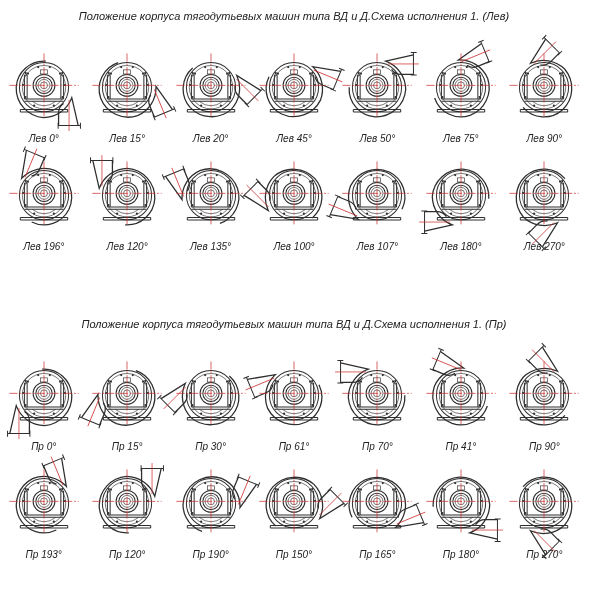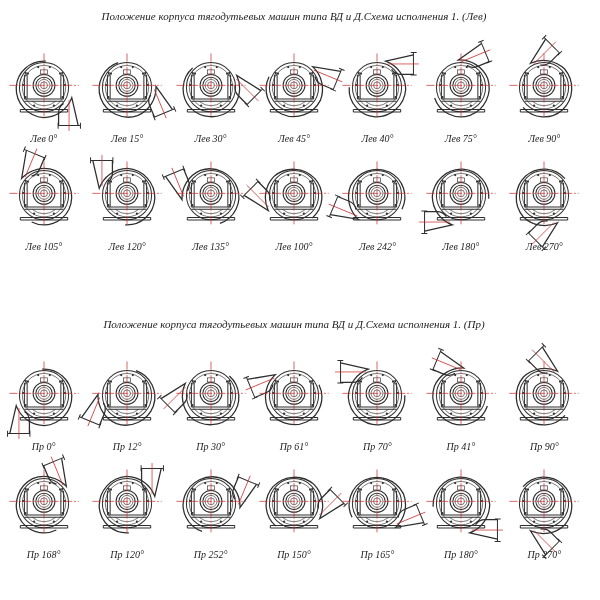--- a/index.html
+++ b/index.html
@@ -1,17 +1,17 @@
 <!DOCTYPE html>
 <html style="--line: #2e2e2e; --centerline: #cc2b2b; --text: #222222; --bg: #ffffff;"><head>
 <meta charset="utf-8">
 <style>
   html,body{margin:0;padding:0;background:#ffffff;}
   .page{width:588px;height:600px;overflow:hidden;background:var(--bg,#fff);
-        font-family:Liberation Serif, serif;border-radius:10px;}
+        font-family:Liberation Sans, sans-serif;border-radius:10px;}
   .section{display:block;}
   .section-title{margin:0;text-align:center;font-size:11px;font-style:italic;
         font-weight:normal;color:var(--text,#222);letter-spacing:0px;}
   #section-lev{padding-top:10px;}
   #section-pr .section-title{margin-top:56px;}
   .fan-grid{display:grid;grid-template-columns:repeat(7,1fr);margin-top:24px;
         padding:0 2px;}
   .fan-cell{display:flex;flex-direction:column;align-items:center;
         height:108px;overflow:visible;}
   .fan-label{font-size:10px;font-style:italic;color:var(--text,#222);
@@ -155,21 +155,21 @@
                 <path class="ln" d="M -21.5 11 L 21.5 11 M -21.5 13.5 L 21.5 13.5"></path>
                 <path class="ln thin" d="M -13 13.5 Q 0 23.5 13 13.5"></path>
                 <path class="ln" d="M -26 22.5 L 26 22.5 M -26 25.2 L 26 25.2 M -26 22.5 L -26 25.2 M 26 22.5 L 26 25.2"></path>
               </g>
             </g>
             <g>
               <line class="rd cl" x1="-38" y1="-4" x2="38" y2="-4"></line>
               <line class="rd cl" x1="0" y1="-39" x2="0" y2="30"></line>
             </g>
           </svg>
-          <div class="fan-label">Лев 30°</div>
+          <div class="fan-label">Лев 20°</div>
         </div>
         <div class="fan-cell">
           <svg class="fan" viewBox="-45 -47 90 94" width="82" height="86">
             <g transform="rotate(-67.5)">
               <path class="ln heavy" d="M 2 -30.5 A 30.5 30.5 0 0 0 -30.5 -2 A 32.5 32.5 0 0 0 -0.5 31.5 A 33.5 33.5 0 0 0 30.5 9.5 L 37.5 40"></path>
               <path class="ln heavy" d="M 16 40 L 16 26.5 Q 16 19.5 21.5 16"></path>
               <path class="ln" d="M 15.5 40 L 40 40 M 15.5 37 L 15.5 43.5 M 40 37 L 40 43.5"></path>
               <line class="rd" x1="27.5" y1="12" x2="27.5" y2="46"></line>
             </g>
             <g>
@@ -243,21 +243,21 @@
                 <path class="ln" d="M -21.5 11 L 21.5 11 M -21.5 13.5 L 21.5 13.5"></path>
                 <path class="ln thin" d="M -13 13.5 Q 0 23.5 13 13.5"></path>
                 <path class="ln" d="M -26 22.5 L 26 22.5 M -26 25.2 L 26 25.2 M -26 22.5 L -26 25.2 M 26 22.5 L 26 25.2"></path>
               </g>
             </g>
             <g>
               <line class="rd cl" x1="-38" y1="-4" x2="38" y2="-4"></line>
               <line class="rd cl" x1="0" y1="-39" x2="0" y2="30"></line>
             </g>
           </svg>
-          <div class="fan-label">Лев 40°</div>
+          <div class="fan-label">Лев 50°</div>
         </div>
         <div class="fan-cell">
           <svg class="fan" viewBox="-45 -47 90 94" width="82" height="86">
             <g transform="rotate(-112.5)">
               <path class="ln heavy" d="M 2 -30.5 A 30.5 30.5 0 0 0 -30.5 -2 A 32.5 32.5 0 0 0 -0.5 31.5 A 33.5 33.5 0 0 0 30.5 9.5 L 37.5 40"></path>
               <path class="ln heavy" d="M 16 40 L 16 26.5 Q 16 19.5 21.5 16"></path>
               <path class="ln" d="M 15.5 40 L 40 40 M 15.5 37 L 15.5 43.5 M 40 37 L 40 43.5"></path>
               <line class="rd" x1="27.5" y1="12" x2="27.5" y2="46"></line>
             </g>
             <g>
@@ -375,21 +375,21 @@
                 <path class="ln" d="M -21.5 11 L 21.5 11 M -21.5 13.5 L 21.5 13.5"></path>
                 <path class="ln thin" d="M -13 13.5 Q 0 23.5 13 13.5"></path>
                 <path class="ln" d="M -26 22.5 L 26 22.5 M -26 25.2 L 26 25.2 M -26 22.5 L -26 25.2 M 26 22.5 L 26 25.2"></path>
               </g>
             </g>
             <g>
               <line class="rd cl" x1="-38" y1="-4" x2="38" y2="-4"></line>
               <line class="rd cl" x1="0" y1="-39" x2="0" y2="30"></line>
             </g>
           </svg>
-          <div class="fan-label">Лев 105°</div>
+          <div class="fan-label">Лев 196°</div>
         </div>
         <div class="fan-cell">
           <svg class="fan" viewBox="-45 -47 90 94" width="82" height="86">
             <g transform="rotate(-180)">
               <path class="ln heavy" d="M 2 -30.5 A 30.5 30.5 0 0 0 -30.5 -2 A 32.5 32.5 0 0 0 -0.5 31.5 A 33.5 33.5 0 0 0 30.5 9.5 L 37.5 40"></path>
               <path class="ln heavy" d="M 16 40 L 16 26.5 Q 16 19.5 21.5 16"></path>
               <path class="ln" d="M 15.5 40 L 40 40 M 15.5 37 L 15.5 43.5 M 40 37 L 40 43.5"></path>
               <line class="rd" x1="27.5" y1="12" x2="27.5" y2="46"></line>
             </g>
             <g>
@@ -551,21 +551,21 @@
                 <path class="ln" d="M -21.5 11 L 21.5 11 M -21.5 13.5 L 21.5 13.5"></path>
                 <path class="ln thin" d="M -13 13.5 Q 0 23.5 13 13.5"></path>
                 <path class="ln" d="M -26 22.5 L 26 22.5 M -26 25.2 L 26 25.2 M -26 22.5 L -26 25.2 M 26 22.5 L 26 25.2"></path>
               </g>
             </g>
             <g>
               <line class="rd cl" x1="-38" y1="-4" x2="38" y2="-4"></line>
               <line class="rd cl" x1="0" y1="-39" x2="0" y2="30"></line>
             </g>
           </svg>
-          <div class="fan-label">Лев 242°</div>
+          <div class="fan-label">Лев 107°</div>
         </div>
         <div class="fan-cell">
           <svg class="fan" viewBox="-45 -47 90 94" width="82" height="86">
             <g transform="rotate(-270)">
               <path class="ln heavy" d="M 2 -30.5 A 30.5 30.5 0 0 0 -30.5 -2 A 32.5 32.5 0 0 0 -0.5 31.5 A 33.5 33.5 0 0 0 30.5 9.5 L 37.5 40"></path>
               <path class="ln heavy" d="M 16 40 L 16 26.5 Q 16 19.5 21.5 16"></path>
               <path class="ln" d="M 15.5 40 L 40 40 M 15.5 37 L 15.5 43.5 M 40 37 L 40 43.5"></path>
               <line class="rd" x1="27.5" y1="12" x2="27.5" y2="46"></line>
             </g>
             <g>
@@ -733,21 +733,21 @@
                 <path class="ln" d="M -21.5 11 L 21.5 11 M -21.5 13.5 L 21.5 13.5"></path>
                 <path class="ln thin" d="M -13 13.5 Q 0 23.5 13 13.5"></path>
                 <path class="ln" d="M -26 22.5 L 26 22.5 M -26 25.2 L 26 25.2 M -26 22.5 L -26 25.2 M 26 22.5 L 26 25.2"></path>
               </g>
             </g>
             <g>
               <line class="rd cl" x1="-38" y1="-4" x2="38" y2="-4"></line>
               <line class="rd cl" x1="0" y1="-39" x2="0" y2="30"></line>
             </g>
           </svg>
-          <div class="fan-label">Пр 12°</div>
+          <div class="fan-label">Пр 15°</div>
         </div>
         <div class="fan-cell">
           <svg class="fan" viewBox="-45 -47 90 94" width="82" height="86">
             <g transform="scale(-1 1) rotate(-45)">
               <path class="ln heavy" d="M 2 -30.5 A 30.5 30.5 0 0 0 -30.5 -2 A 32.5 32.5 0 0 0 -0.5 31.5 A 33.5 33.5 0 0 0 30.5 9.5 L 37.5 40"></path>
               <path class="ln heavy" d="M 16 40 L 16 26.5 Q 16 19.5 21.5 16"></path>
               <path class="ln" d="M 15.5 40 L 40 40 M 15.5 37 L 15.5 43.5 M 40 37 L 40 43.5"></path>
               <line class="rd" x1="27.5" y1="12" x2="27.5" y2="46"></line>
             </g>
             <g>
@@ -997,21 +997,21 @@
                 <path class="ln" d="M -21.5 11 L 21.5 11 M -21.5 13.5 L 21.5 13.5"></path>
                 <path class="ln thin" d="M -13 13.5 Q 0 23.5 13 13.5"></path>
                 <path class="ln" d="M -26 22.5 L 26 22.5 M -26 25.2 L 26 25.2 M -26 22.5 L -26 25.2 M 26 22.5 L 26 25.2"></path>
               </g>
             </g>
             <g>
               <line class="rd cl" x1="-38" y1="-4" x2="38" y2="-4"></line>
               <line class="rd cl" x1="0" y1="-39" x2="0" y2="30"></line>
             </g>
           </svg>
-          <div class="fan-label">Пр 168°</div>
+          <div class="fan-label">Пр 193°</div>
         </div>
         <div class="fan-cell">
           <svg class="fan" viewBox="-45 -47 90 94" width="82" height="86">
             <g transform="scale(-1 1) rotate(-180)">
               <path class="ln heavy" d="M 2 -30.5 A 30.5 30.5 0 0 0 -30.5 -2 A 32.5 32.5 0 0 0 -0.5 31.5 A 33.5 33.5 0 0 0 30.5 9.5 L 37.5 40"></path>
               <path class="ln heavy" d="M 16 40 L 16 26.5 Q 16 19.5 21.5 16"></path>
               <path class="ln" d="M 15.5 40 L 40 40 M 15.5 37 L 15.5 43.5 M 40 37 L 40 43.5"></path>
               <line class="rd" x1="27.5" y1="12" x2="27.5" y2="46"></line>
             </g>
             <g>
@@ -1085,21 +1085,21 @@
                 <path class="ln" d="M -21.5 11 L 21.5 11 M -21.5 13.5 L 21.5 13.5"></path>
                 <path class="ln thin" d="M -13 13.5 Q 0 23.5 13 13.5"></path>
                 <path class="ln" d="M -26 22.5 L 26 22.5 M -26 25.2 L 26 25.2 M -26 22.5 L -26 25.2 M 26 22.5 L 26 25.2"></path>
               </g>
             </g>
             <g>
               <line class="rd cl" x1="-38" y1="-4" x2="38" y2="-4"></line>
               <line class="rd cl" x1="0" y1="-39" x2="0" y2="30"></line>
             </g>
           </svg>
-          <div class="fan-label">Пр 252°</div>
+          <div class="fan-label">Пр 190°</div>
         </div>
         <div class="fan-cell">
           <svg class="fan" viewBox="-45 -47 90 94" width="82" height="86">
             <g transform="scale(-1 1) rotate(-225)">
               <path class="ln heavy" d="M 2 -30.5 A 30.5 30.5 0 0 0 -30.5 -2 A 32.5 32.5 0 0 0 -0.5 31.5 A 33.5 33.5 0 0 0 30.5 9.5 L 37.5 40"></path>
               <path class="ln heavy" d="M 16 40 L 16 26.5 Q 16 19.5 21.5 16"></path>
               <path class="ln" d="M 15.5 40 L 40 40 M 15.5 37 L 15.5 43.5 M 40 37 L 40 43.5"></path>
               <line class="rd" x1="27.5" y1="12" x2="27.5" y2="46"></line>
             </g>
             <g>

